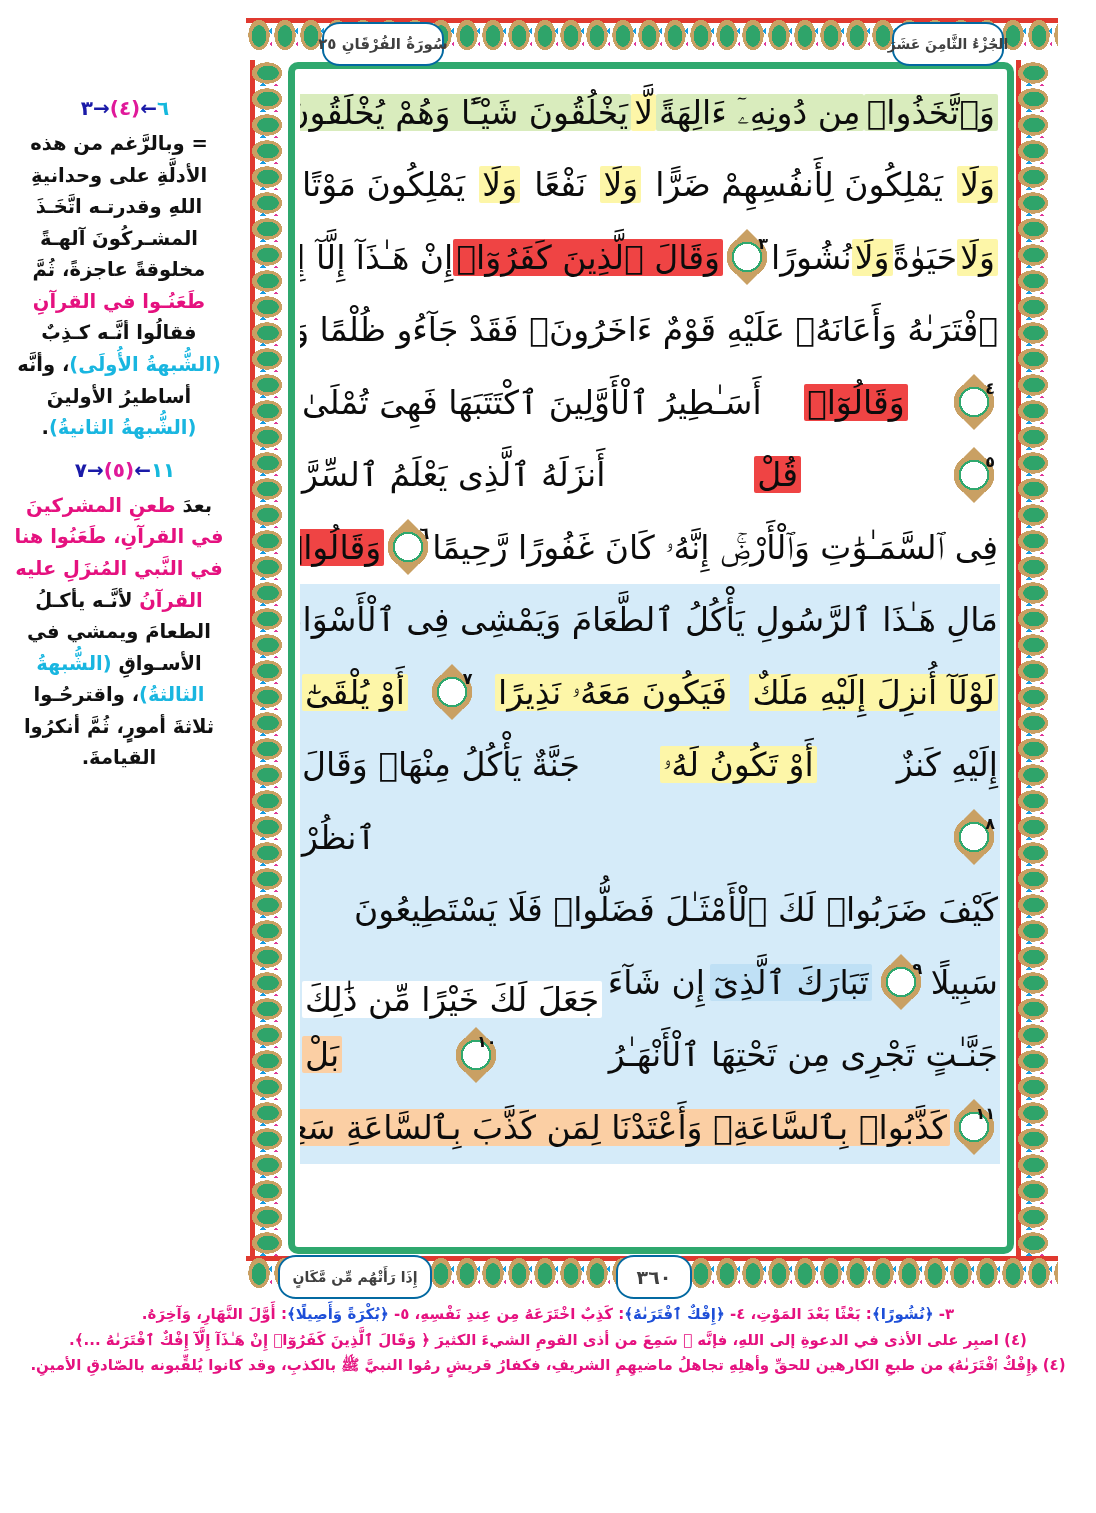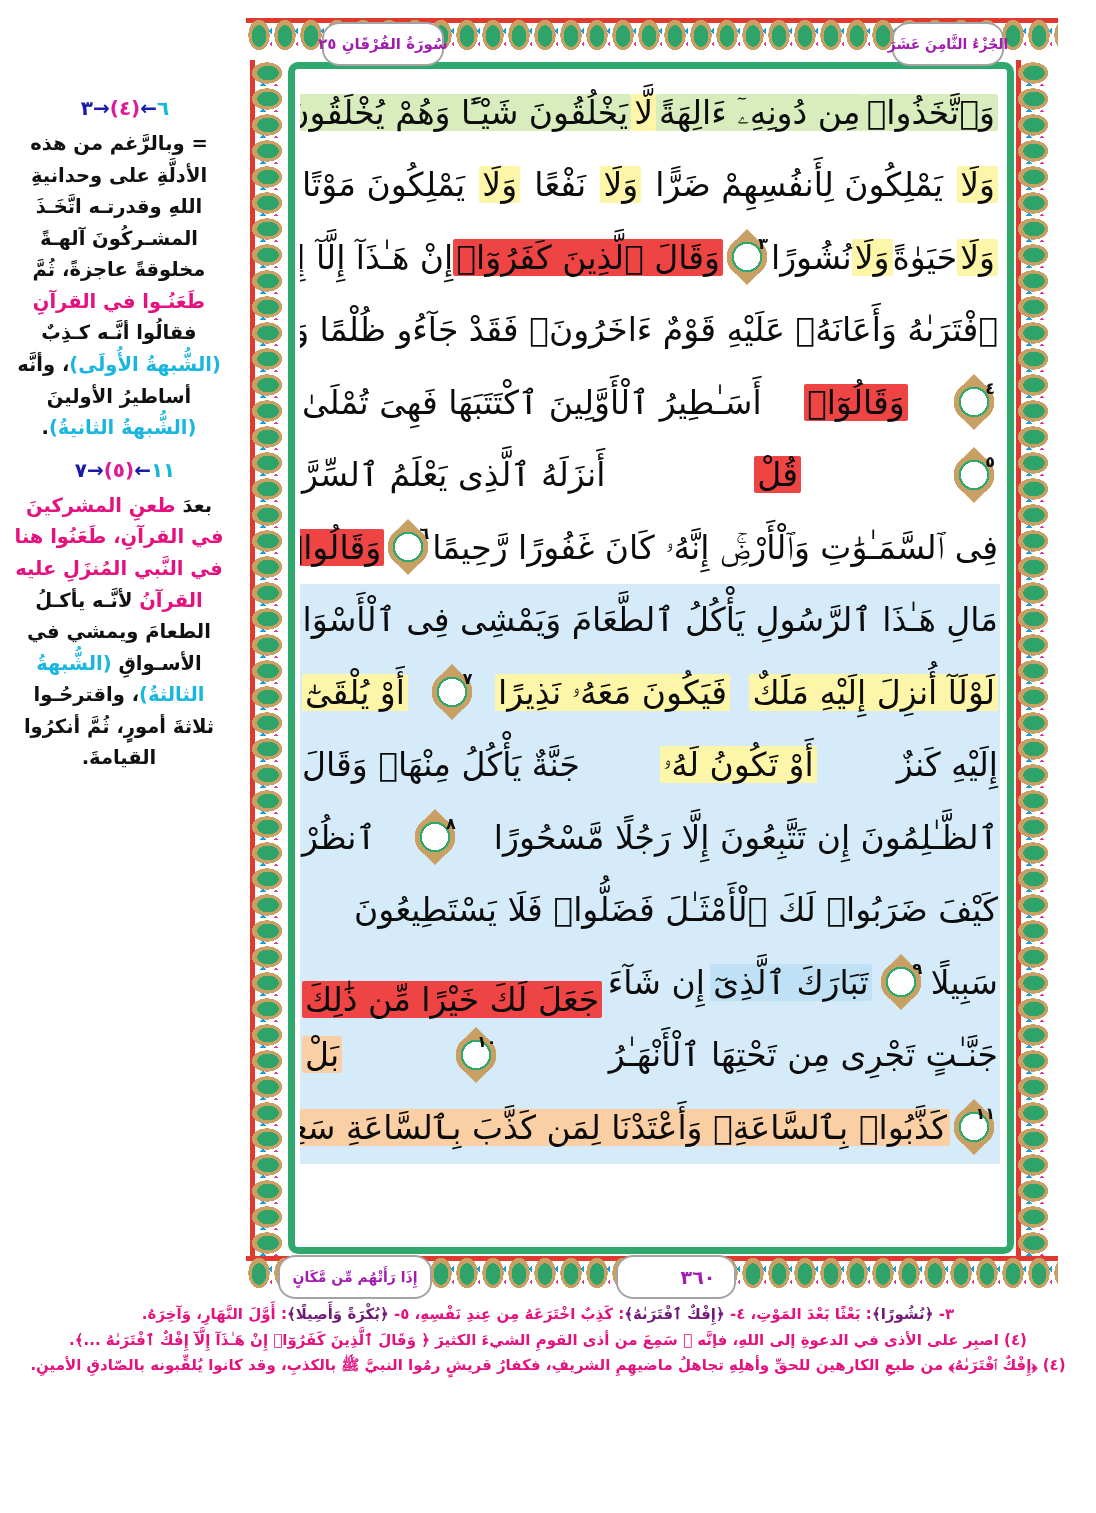--- a/index.html
+++ b/index.html
@@ -63,34 +63,34 @@
     border-radius: 10px;
     background: #ffffff;
     box-shadow: inset 0 0 0 2px #ffffff;
     box-sizing: border-box;
   }
 
   
   .cartouche {
     position: absolute;
     background: #ffffff;
-    border: 2px solid #a3a3a3;
+    border: 2px solid #0369a1;
     border-radius: 18px / 16px;
     display: flex;
     align-items: center;
     justify-content: center;
     font-family: "DejaVu Sans", sans-serif;
     z-index: 6;
-    color: #a21caf;
+    color: #404040;
     white-space: nowrap;
   }
   #surah-cartouche { left: 322px;  top: 22px;   width: 118px; height: 40px; font-size: 15px; font-weight: bold; }
   #juz-cartouche   { left: 884px;  top: 22px;   width: 108px; height: 40px; font-size: 14px; font-weight: bold; margin-left: 8px; }
   #catch-cartouche { left: 278px;  top: 1255px; width: 150px; height: 40px; font-size: 14px; font-weight: bold; }
-  #page-cartouche  { left: 616px;  top: 1255px; width: 72px;  height: 40px; font-size: 19px; font-weight: bold; padding-left: 44px; }
+  #page-cartouche  { left: 616px;  top: 1255px; width: 72px;  height: 40px; font-size: 19px; font-weight: bold; }
 
   
   #sidebar {
     position: absolute;
     left: 14px; top: 92px;
     width: 222px;
     text-align: justify;
     direction: rtl;
     font-family: "DejaVu Sans", "Liberation Sans", sans-serif;
   }
@@ -147,21 +147,21 @@
   
   .band-blue  { background: #d5ebf9; }
   .band-white { background: transparent; }
 
   
   .hl { padding: 2px 3px; border-radius: 2px; }
   .hl-yellow { background: #fdf6a8; }
   .hl-green  { background: #d9ecbd; }
   .hl-pink   { background: #ef4444; }
   .hl-orange { background: #fbcfa4; }
-  .hl-grey   { background: #ef4444; margin-top: 34px; }
+  .hl-grey   { background: #ffffff; margin-top: 34px; }
   .hl-blue   { background: #bfe0f5; }
 
   
   .ayah {
     display: inline-flex;
     align-items: center;
     justify-content: center;
     width: 42px; height: 42px;
     margin: 0 3px;
     font-size: 16px;
@@ -193,21 +193,21 @@
     text-align: center;
   }
   .fn {
     font-size: 15px;
     font-weight: bold;
     line-height: 1.5;
     margin: 3px 0;
     color: #e5117f;
     font-family: "DejaVu Sans", sans-serif;
   }
-  .fn-blue { color: #701a75; }
+  .fn-blue { color: #1d4ed8; }
   .fn-magenta { color: #e5117f; }
   .fn .boxnum {
     display: inline-block;
     border: 1px solid #111;
     padding: 0 3px;
     color: #111;
     font-size: 13px;
     line-height: 1.2;
   }
 </style>
@@ -294,21 +294,20 @@
         <span class="hl hl-yellow"> فَيَكُونَ مَعَهُۥ نَذِيرًا</span>
         <span class="ayah">٧</span>
         <span class="hl hl-yellow">أَوْ يُلْقَىٰٓ</span>
       </div>
       <div class="qline band-blue">
         <span class="">إِلَيْهِ كَنزٌ</span>
         <span class="hl hl-yellow"> أَوْ تَكُونُ لَهُۥ</span>
         <span class=""> جَنَّةٌ يَأْكُلُ مِنْهَاۚ وَقَالَ</span>
       </div>
       <div class="qline band-blue">
-        <span class="">ٱلظَّـٰلِمُونَ إِن تَتَّبِعُونَ إِلَّا رَجُلًا مَّسْحُورًا</span>
         <span class="ayah">٨</span>
         <span class="">ٱنظُرْ</span>
       </div>
       <div class="qline band-blue">
         <span class="">كَيْفَ ضَرَبُوا۟ لَكَ ٱلْأَمْثَـٰلَ فَضَلُّوا۟ فَلَا يَسْتَطِيعُونَ</span>
       </div>
       <div class="qline band-blue">
         <span class="">سَبِيلًا</span>
         <span class="ayah">٩</span>
         <span class="hl hl-blue">تَبَارَكَ ٱلَّذِىٓ</span>

